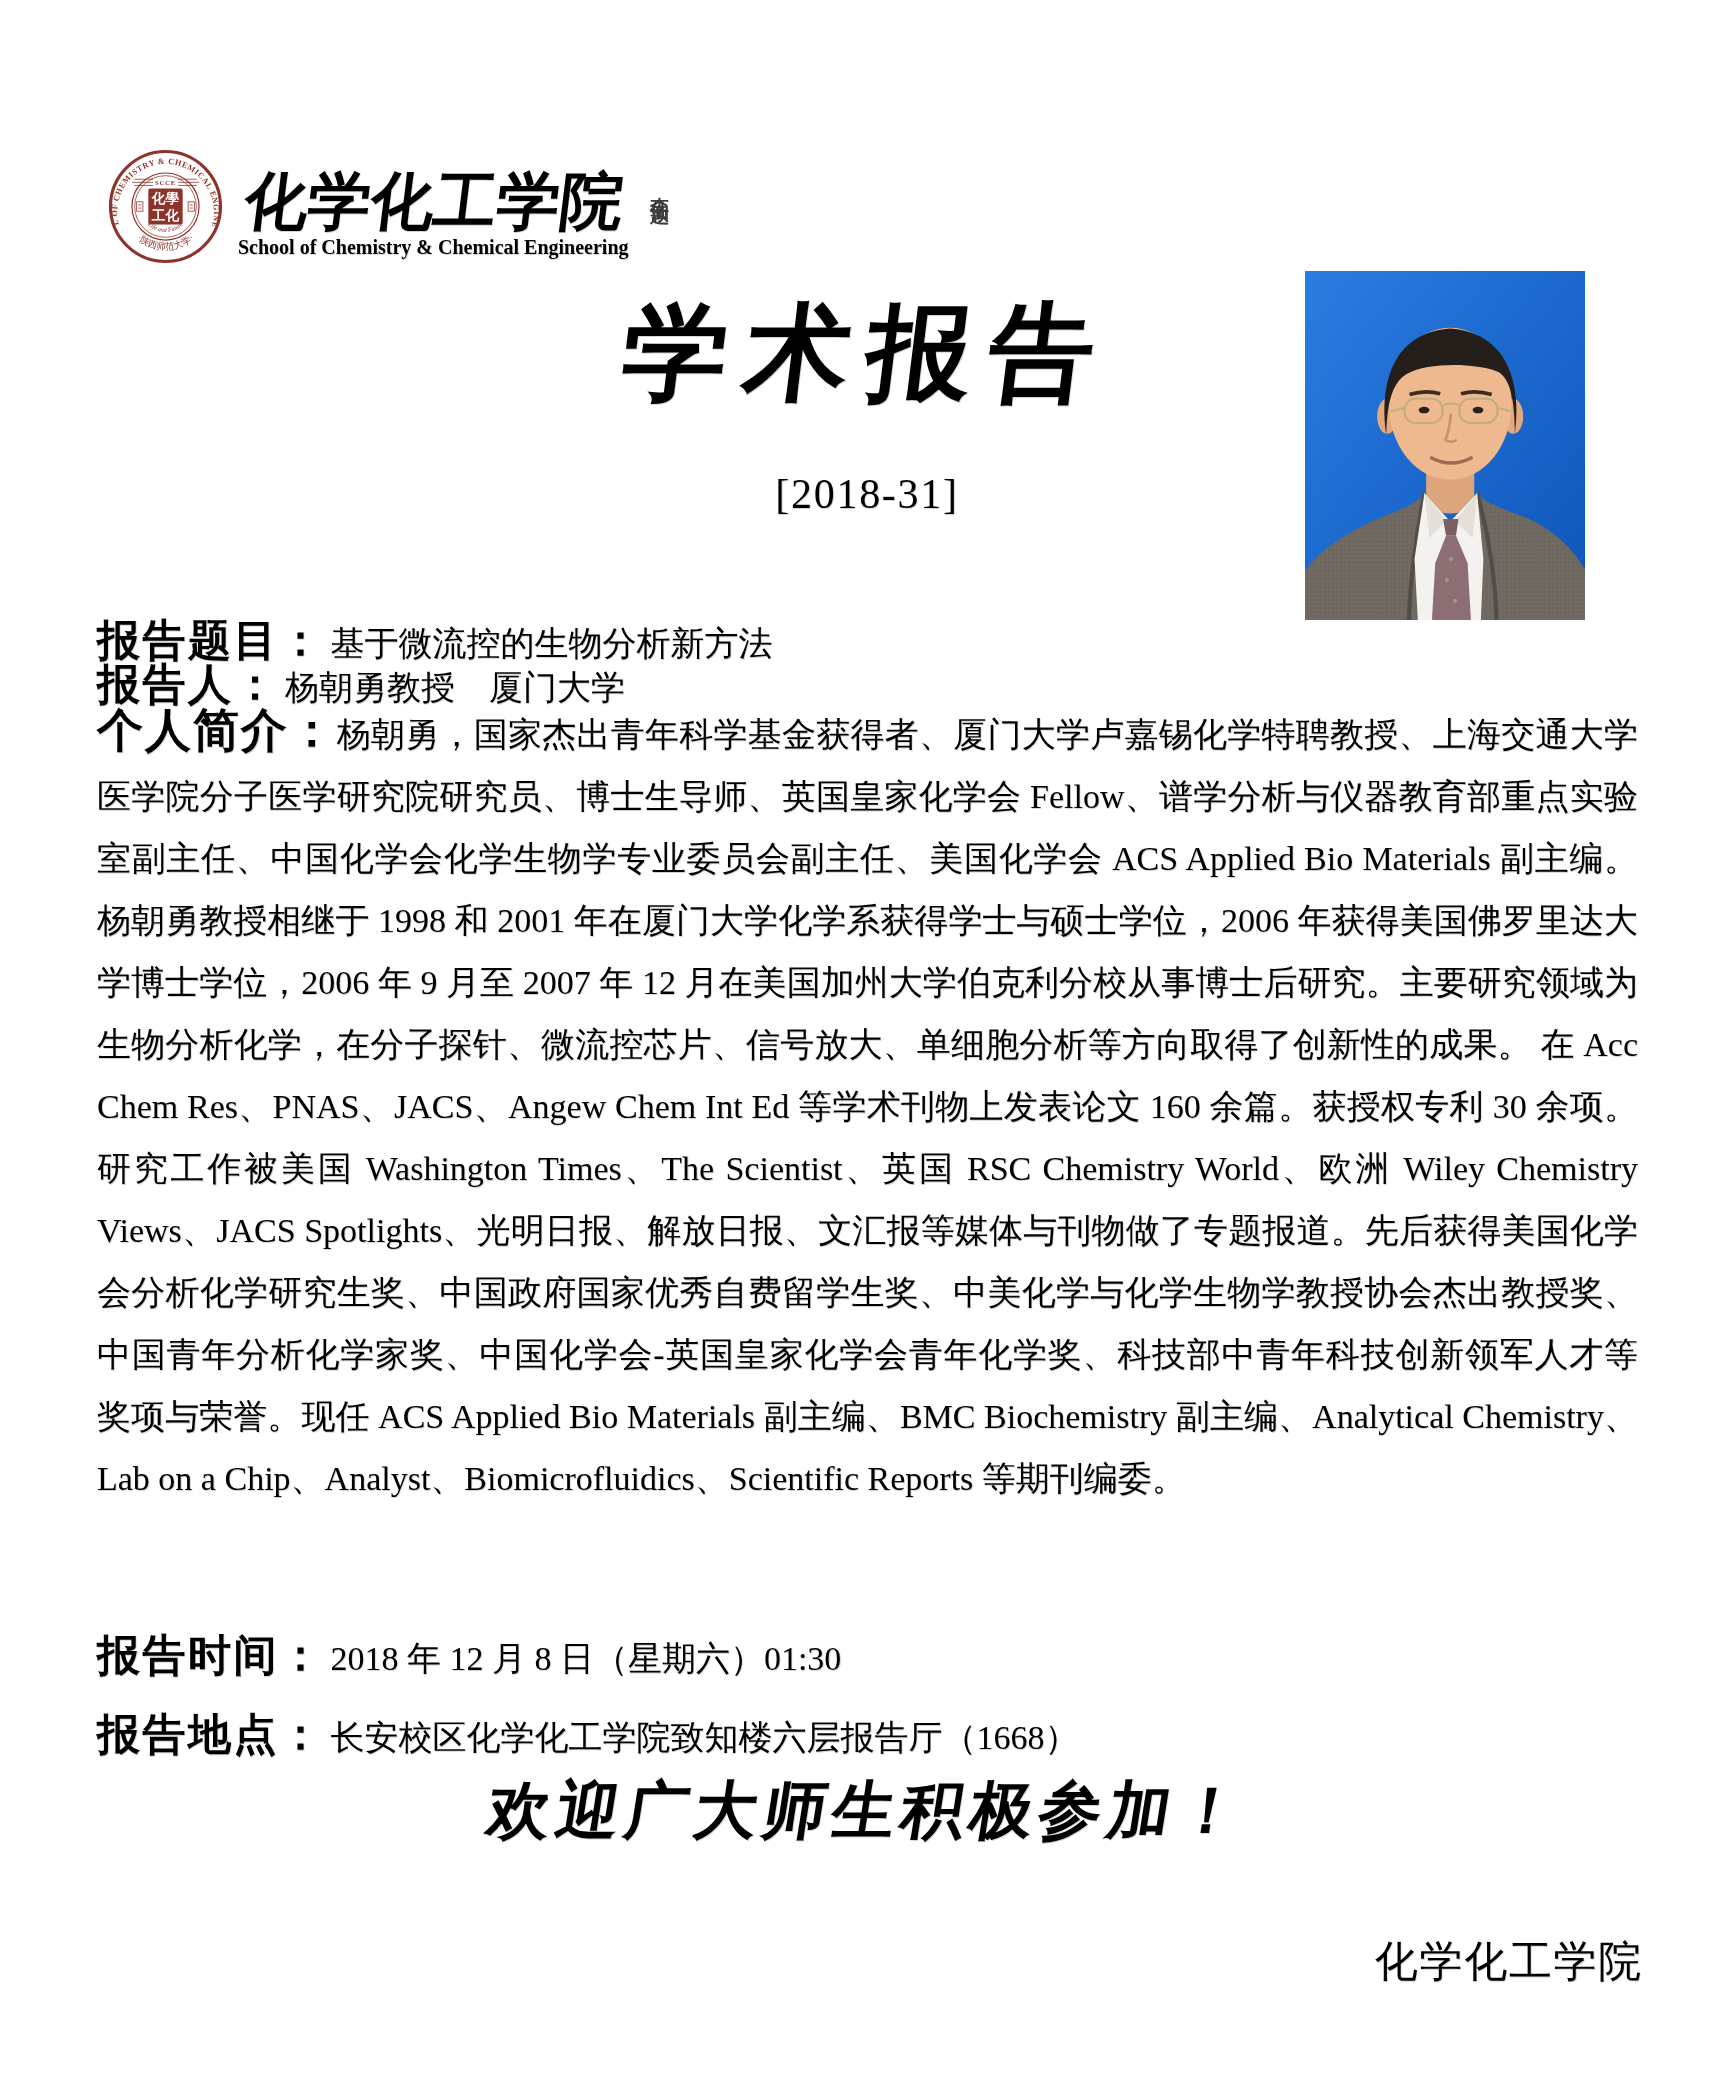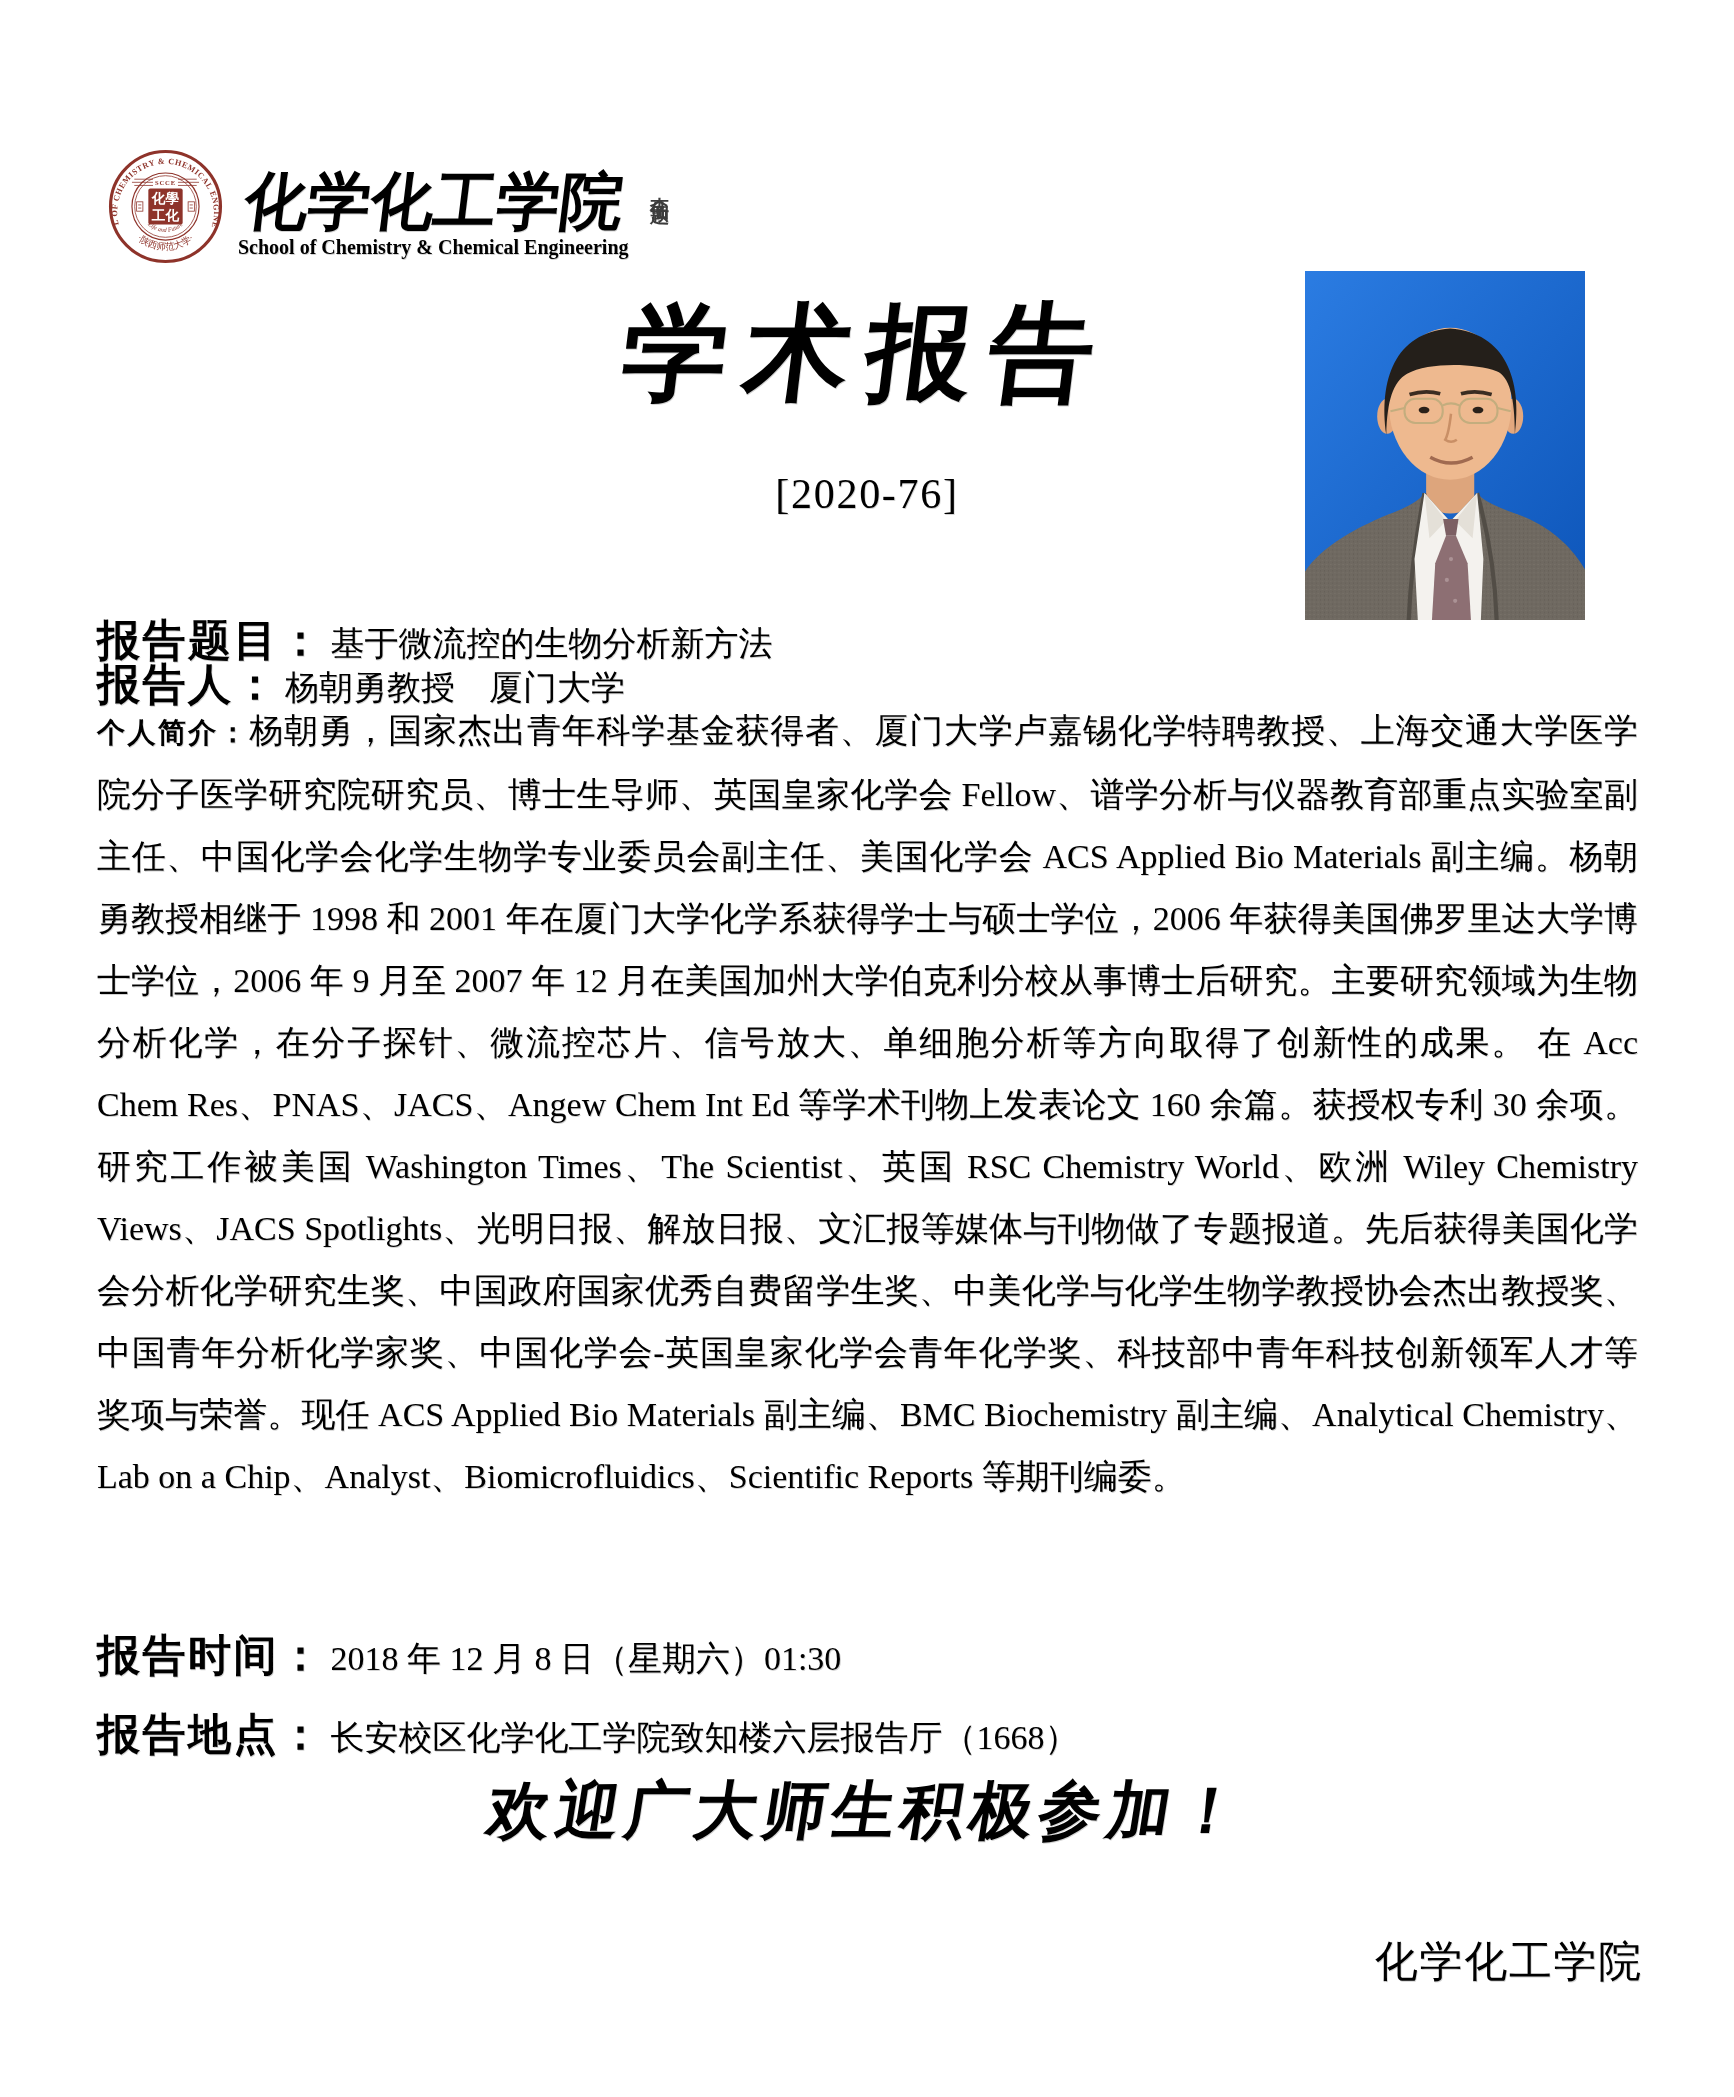--- a/index.html
+++ b/index.html
@@ -31,21 +31,21 @@
   .row .val{font-size:34px;margin-left:5.9px;}
   .row-topic{top:584px;margin-top:28px;}
   .row-speaker{top:631px;margin-top:25px;}
   .row-time{top:1627px;}
   .row-place{top:1706px;}
   
   .bio{
     left:97px;top:700px;width:1541px;margin:0;
     font-size:34px;line-height:62px;text-align:justify;text-align-last:left;
   }
-  .bio .lbl{font-size:28px;font-weight:bold;letter-spacing:1.7px;}
+  .bio .lbl{font-size:46px;font-weight:bold;letter-spacing:1.7px;}
   
   .welcome-line{left:0;top:1769px;width:1734px;text-align:center;white-space:nowrap;}
   .welcome-line .calli{font-size:63px;line-height:84px;letter-spacing:5.9px;transform:skewX(-9deg);}
   .footer-org{top:1933px;right:91px;font-size:43px;letter-spacing:1.7px;}
   .footer-date{top:2006px;right:98px;font-size:42px;letter-spacing:0.8px;}
 </style>
 </head>
 <body>
 
 <div class="page">
@@ -137,21 +137,21 @@
       <ellipse cx="287" cy="333" rx="13" ry="8" fill="#2a211a"></ellipse>
       <ellipse cx="417" cy="333" rx="13" ry="8" fill="#2a211a"></ellipse>
       <path d="M352,342 Q346,392 338,404 Q352,414 366,404" stroke="#c98f66" stroke-width="6" fill="none"></path>
       <path d="M302,446 Q352,474 404,446" stroke="#a06a50" stroke-width="8" fill="none"></path>
     </svg>
   </div>
 
   <div class="abs title-line shadowed">
     <span class="calli">学术报告</span>
   </div>
-  <div class="abs title-number shadowed">[2020-76]</div>
+  <div class="abs title-number shadowed">[2018-31]</div>
 
   <div class="abs row row-topic shadowed">
     <span class="lbl">报告题目：</span><span class="val">基于微流控的生物分析新方法</span>
   </div>
   <div class="abs row row-speaker shadowed">
     <span class="lbl">报告人：</span><span class="val">杨朝勇教授　厦门大学</span>
   </div>
 
   <p class="abs bio shadowed">
     <span class="lbl">个人简介：</span><span>杨朝勇，国家杰出青年科学基金获得者、厦门大学卢嘉锡化学特聘教授、上海交通大学医学院分子医学研究院研究员、博士生导师、英国皇家化学会 Fellow、谱学分析与仪器教育部重点实验室副主任、中国化学会化学生物学专业委员会副主任、美国化学会 ACS Applied Bio Materials 副主编。杨朝勇教授相继于 1998 和 2001 年在厦门大学化学系获得学士与硕士学位，2006 年获得美国佛罗里达大学博士学位，2006 年 9 月至 2007 年 12 月在美国加州大学伯克利分校从事博士后研究。主要研究领域为生物分析化学，在分子探针、微流控芯片、信号放大、单细胞分析等方向取得了创新性的成果。 在 Acc Chem Res、PNAS、JACS、Angew Chem Int Ed 等学术刊物上发表论文 160 余篇。获授权专利 30 余项。研究工作被美国 Washington Times、The Scientist、英国 RSC Chemistry World、欧洲 Wiley Chemistry Views、JACS Spotlights、光明日报、解放日报、文汇报等媒体与刊物做了专题报道。先后获得美国化学会分析化学研究生奖、中国政府国家优秀自费留学生奖、中美化学与化学生物学教授协会杰出教授奖、中国青年分析化学家奖、中国化学会-英国皇家化学会青年化学奖、科技部中青年科技创新领军人才等奖项与荣誉。现任 ACS Applied Bio Materials 副主编、BMC Biochemistry 副主编、Analytical Chemistry、Lab on a Chip、Analyst、Biomicrofluidics、Scientific Reports 等期刊编委。</span>

